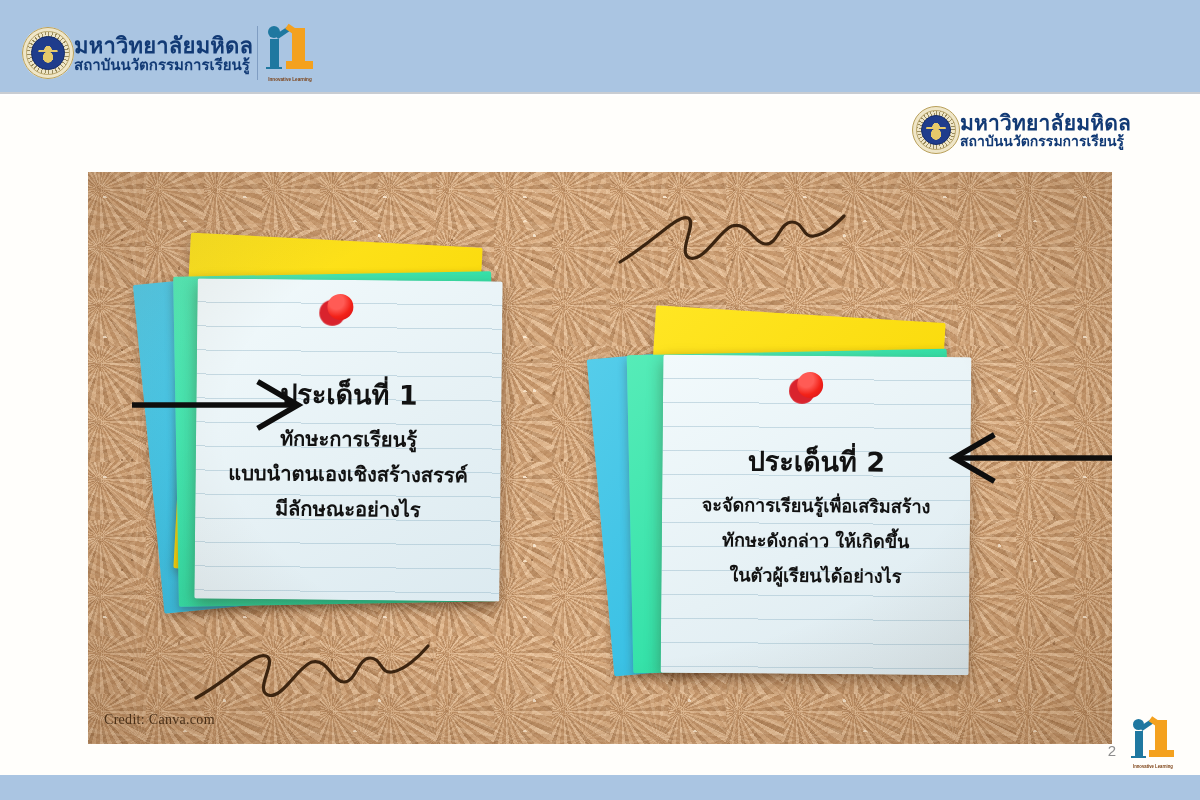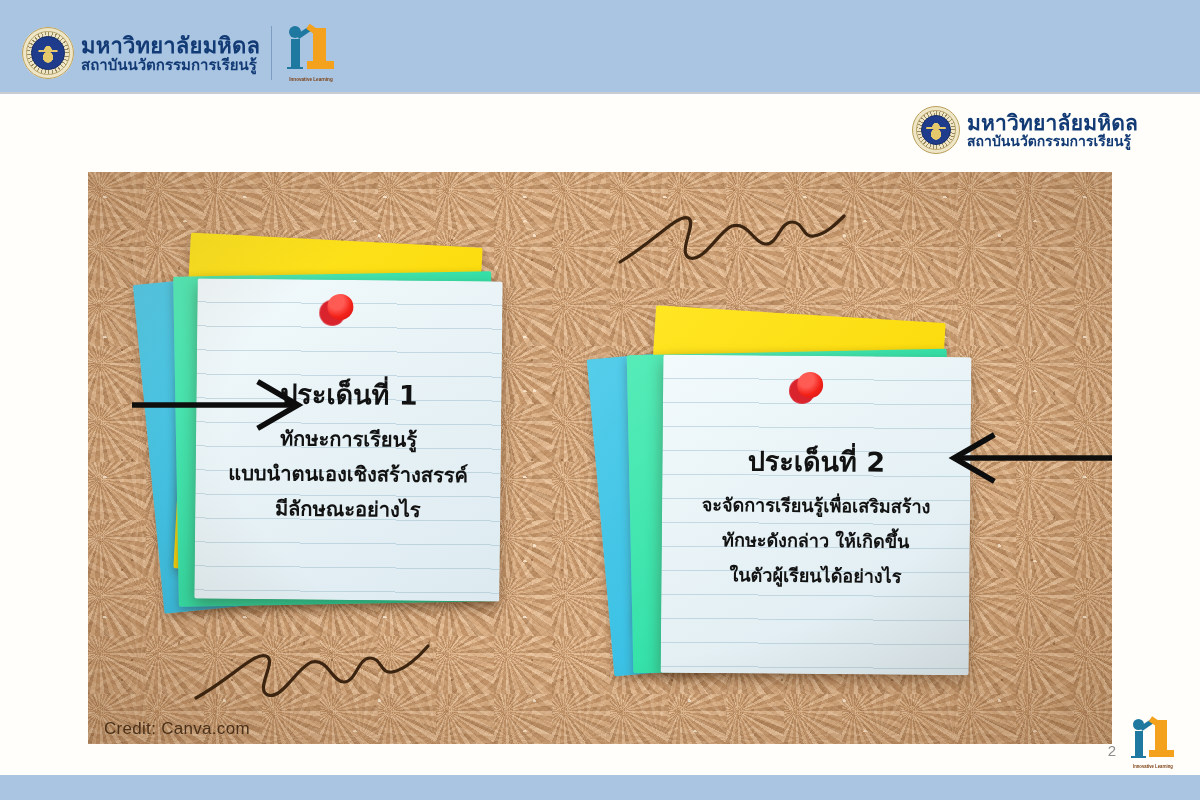--- a/index.html
+++ b/index.html
@@ -25,21 +25,21 @@
     left: 0; top: 0;
     width: 1200px; height: 94px;
     background: #aac5e2;
     border-bottom: 2px solid #c9cdd2;
   }
 
   .brand-lockup {
     position: absolute;
     display: flex;
     align-items: center;
-    gap: 7px;
+    gap: 0;
   }
   .brand-lockup.top { left: 22px; top: 24px; }
 
   
   .seal {
     position: relative;
     border-radius: 50%;
     background: #ffffff;
     flex: 0 0 auto;
   }
@@ -167,24 +167,24 @@
     background: radial-gradient(ellipse at 50% 45%, rgba(0,0,0,0) 52%, rgba(70,40,14,.20) 100%);
     pointer-events: none;
   }
 
   
   .squiggle { position: absolute; }
 
   
   .credit {
     position: absolute;
-    left: 16px; bottom: 5px;
+    left: 16px; bottom: 16px;
     color: #4a3018;
-    font-family: Liberation Sans, sans-serif;
-    font-size: 17px;
+    font-family: Liberation Serif, serif;
+    font-size: 14px;
     letter-spacing: .3px;
   }
 
   
   .note-stack { position: absolute; }
 
   .sheet {
     position: absolute;
     border-radius: 2px;
     box-shadow: 0 4px 10px rgba(60,32,10,.32);

